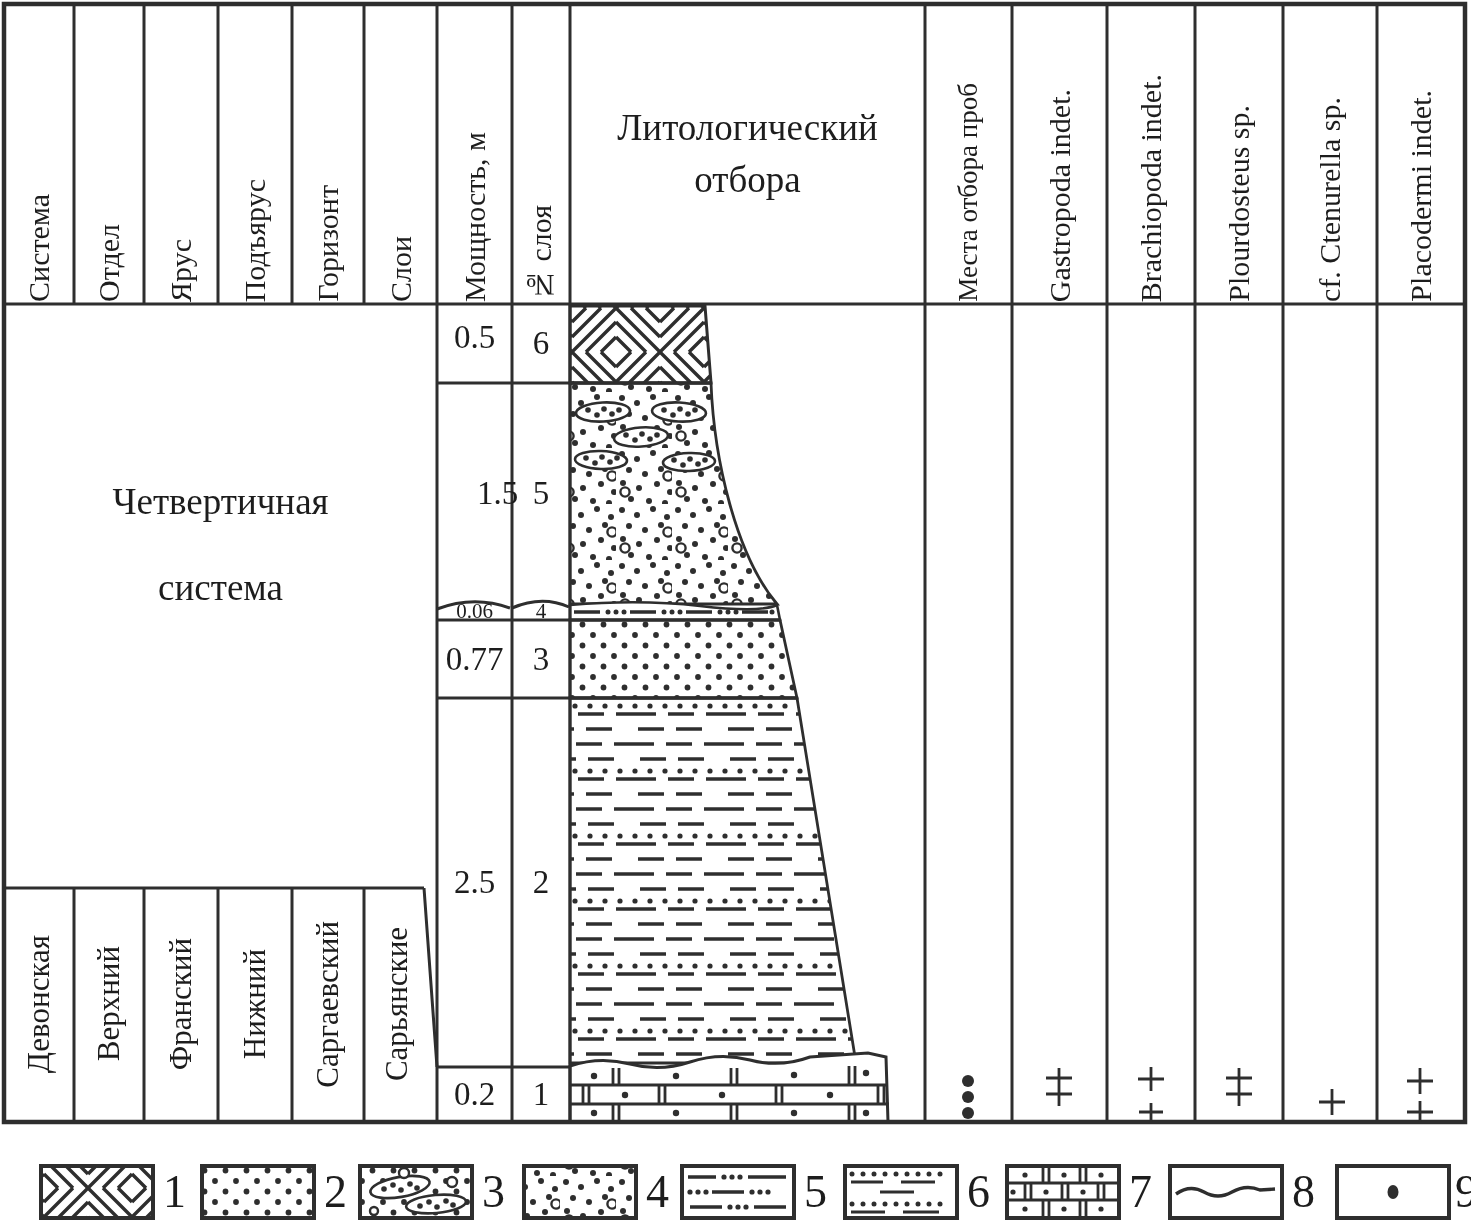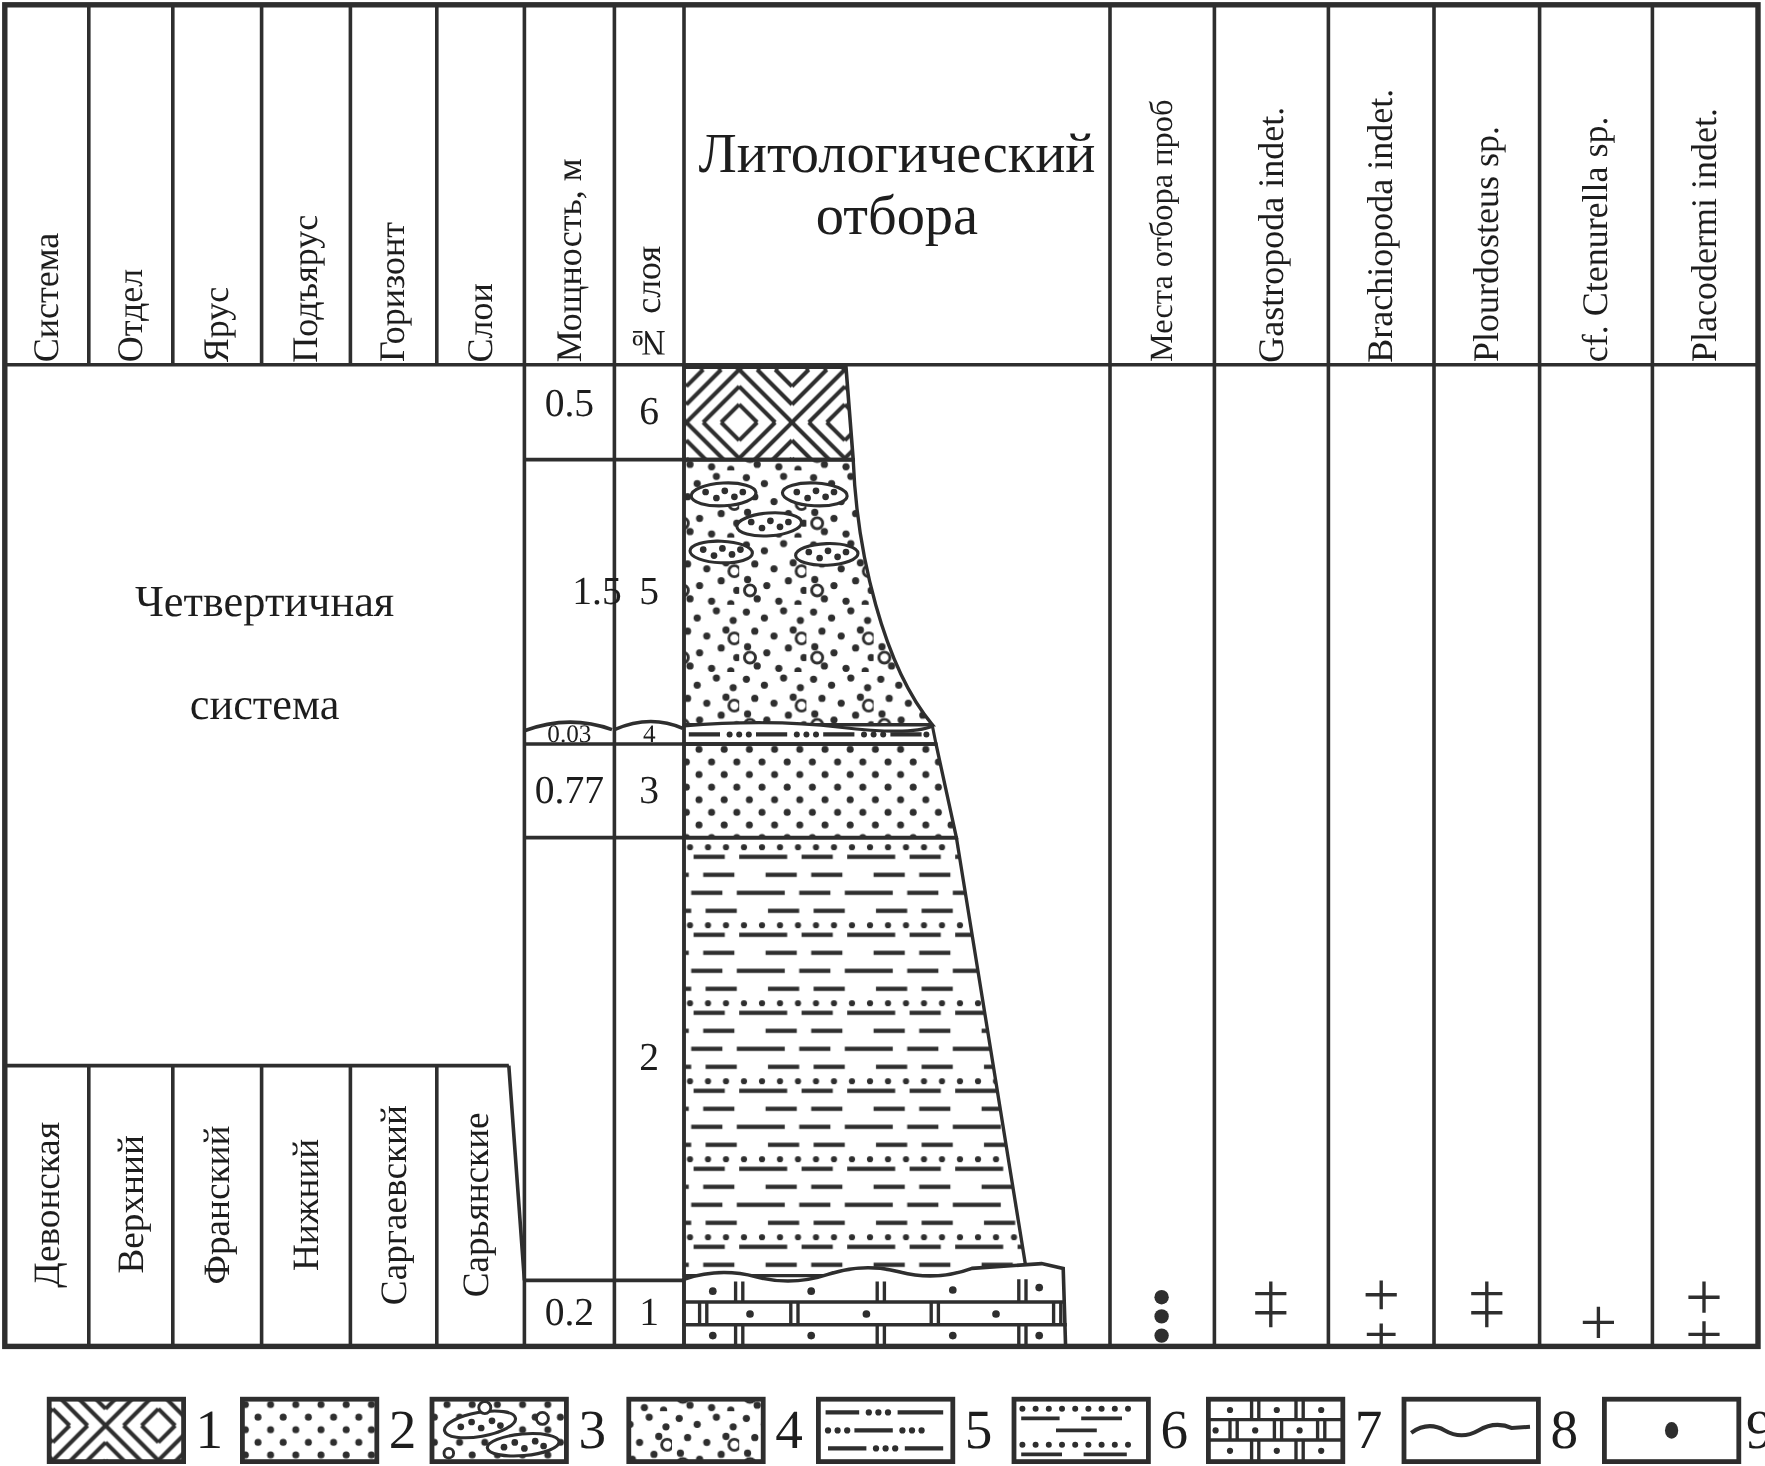--- a/index.html
+++ b/index.html
@@ -9,21 +9,21 @@
   .cell{position:absolute;display:flex;justify-content:center;z-index:2;}
   .vcell{align-items:flex-end;}
   .ccell{align-items:center;}
   .vt{display:block;writing-mode:vertical-rl;transform:rotate(180deg);white-space:nowrap;}
   .f30{font-size:30px;}
   .f27{font-size:27px;}
   .f31{font-size:31px;}
   .num{font-size:33px;align-items:center;}
   .numsm{font-size:21px;align-items:center;}
   .stack{flex-direction:column;align-items:center;justify-content:center;}
-  .lith-hdr span{font-size:47px;line-height:52px;}
+  .lith-hdr span{font-size:37px;line-height:52px;}
   .quat span{font-size:37px;line-height:86px;}
   .legnum{position:absolute;z-index:2;font-size:46px;line-height:52px;}
 </style>
 </head>
 <body>
 
 <div id="stage">
 
 <svg id="figure-svg" width="1471" height="1222" viewBox="0 0 1471 1222">
   <defs>
@@ -348,22 +348,23 @@
     </div>
 <div class="cell ccell" style="left:292px;top:888px;width:72px;height:232px;">
   <span class="vt f31">Саргаевский</span>
     </div>
 <div class="cell ccell" style="left:364px;top:888px;width:66px;height:232px;">
   <span class="vt f31">Сарьянские</span>
     </div>
 
 <div class="cell num" style="left:437px;top:304px;width:75px;height:66px;">0.5</div>
 <div class="cell num" style="left:437px;top:383px;width:75px;height:221px;margin-left:23px;">1.5</div>
-<div class="cell numsm" style="left:437px;top:602px;width:75px;height:18px;">0.03</div>
+<div class="cell numsm" style="left:437px;top:602px;width:75px;height:18px;">0.06</div>
 <div class="cell num" style="left:437px;top:620px;width:75px;height:78px;">0.77</div>
+<div class="cell num" style="left:437px;top:698px;width:75px;height:369px;padding-bottom:40px;">2.5</div>
 <div class="cell num" style="left:437px;top:1067px;width:75px;height:55px;">0.2</div>
 
 <div class="cell num" style="left:512px;top:304px;width:58px;height:79px;">6</div>
 <div class="cell num" style="left:512px;top:383px;width:58px;height:221px;">5</div>
 <div class="cell numsm" style="left:512px;top:602px;width:58px;height:18px;">4</div>
 <div class="cell num" style="left:512px;top:620px;width:58px;height:78px;">3</div>
 <div class="cell num" style="left:512px;top:698px;width:58px;height:369px;padding-bottom:40px;">2</div>
 <div class="cell num" style="left:512px;top:1067px;width:58px;height:55px;">1</div>
 
 <div class="legnum" style="left:163px;top:1166px;">1</div>

